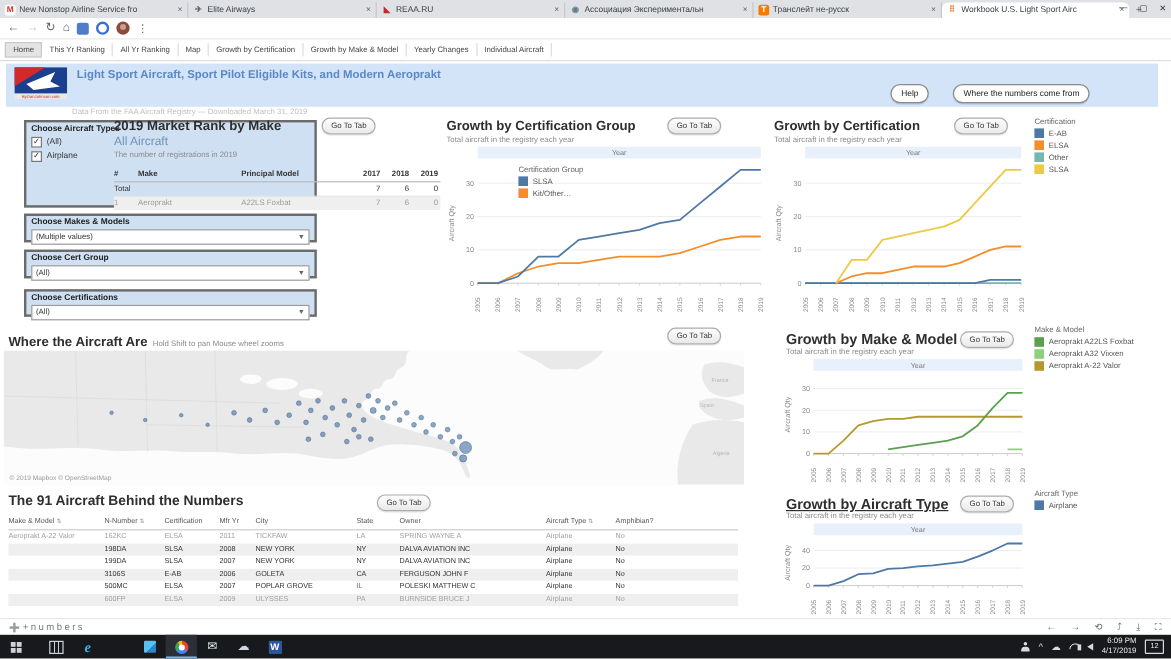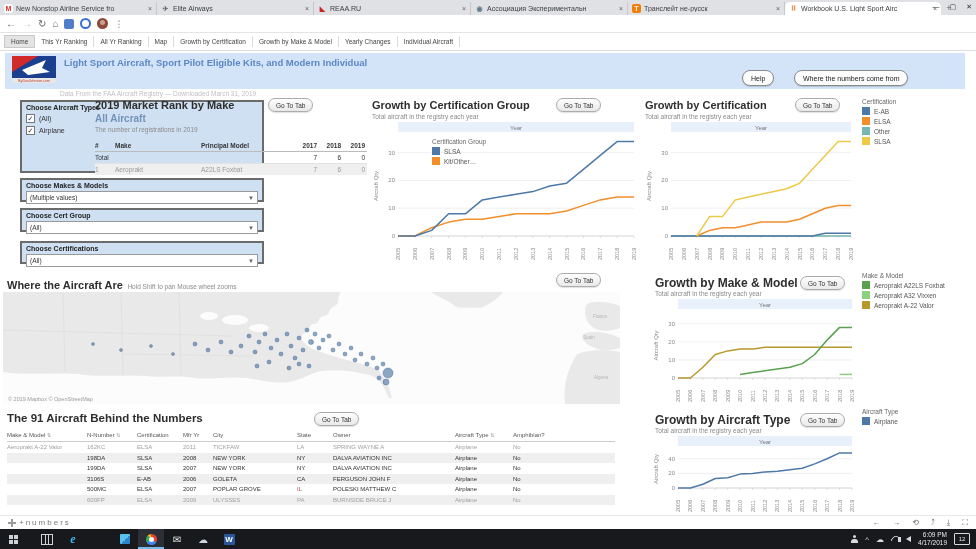--- a/index.html
+++ b/index.html
@@ -48,21 +48,21 @@
   .ptitle{font-size:7px;font-weight:bold;color:#222;}
   .chk{display:flex;align-items:center;gap:4px;font-size:7px;color:#333;margin-top:3px;}
   .box{width:7px;height:7px;background:#fff;border:1px solid #777;font-size:7px;line-height:7px;text-align:center;color:#333;}
   .dd{margin-top:2px;height:11px;background:#fff;border:1px solid #9a9a9a;display:flex;align-items:center;justify-content:space-between;
       font-size:6.5px;color:#333;padding:0 3px;}
   .dd .car{color:#666;font-size:6px;}
 
   
   .sect-title{font-size:11px;font-weight:bold;color:#2e2e2e;white-space:nowrap;}
   .sub{font-size:6.5px;color:#8a8a8a;white-space:nowrap;}
-  .blue-sub{font-size:10px;font-weight:bold;color:#7292b8;}
+  .blue-sub{font-size:10px;font-weight:normal;color:#7292b8;}
   .goto{height:12px;border:1px solid #ababab;border-radius:7px;background:linear-gradient(#fefefe,#e9e9e9);
         font-size:6.5px;color:#333;display:flex;align-items:center;padding:0 7px;box-shadow:0 1px 1px rgba(0,0,0,.12);}
 
   
   .mkt{left:95px;top:139px;width:272px;font-size:6.5px;color:#333;}
   .mrow{display:grid;grid-template-columns:20px 86px 94px 24px 24px 24px;align-items:center;height:11px;}
   .mhead{font-weight:bold;border-bottom:1px solid #bbb;height:12px;}
   .mnum{text-align:right;padding-right:2px;}
   .mrow.hl{background:#efefef;color:#9a9a9a;}
   .mrow.total{border-bottom:1px solid #e3e3e3;}
@@ -196,21 +196,21 @@
     </div>
 
   <div class="abs hdrband"></div>
   <svg class="abs logo" viewBox="0 0 44 27">
     <rect x="0" y="0" width="44" height="22" fill="#1b3f8f"></rect>
     <polygon points="0,0 26,0 0,16" fill="#d22a2a"></polygon>
     <polygon points="10,14 34,4 30,12 38,16 16,19" fill="#ffffff"></polygon>
     <rect x="0" y="22" width="44" height="5" fill="#e8e8e8"></rect>
     <text x="22" y="26" font-size="3.5" fill="#c0392b" text-anchor="middle">ByDanJohnson.com</text>
   </svg>
-  <div class="abs htitle">Light Sport Aircraft, Sport Pilot Eligible Kits, and Modern Individual</div>
+  <div class="abs htitle">Light Sport Aircraft, Sport Pilot Eligible Kits, and Modern Aeroprakt</div>
   <div class="abs hbtn" style="left:742px;top:70px;">Help</div>
   <div class="abs hbtn" style="left:794px;top:70px;">Where the numbers come from</div>
   <div class="abs datanote">Data From the FAA Aircraft Registry — Downloaded March 31, 2019</div>
 
   <div class="abs panel" style="top:100px;height:73px;">
     <div class="ptitle">Choose Aircraft Types</div>
     <div id="filter-types-options">
         <div class="chk">
           <span class="box">✓</span>
           <span>(All)</span>
@@ -622,21 +622,21 @@
         <span>ELSA</span>
         <span>2009</span>
         <span>ULYSSES</span>
         <span class="stred">PA</span>
         <span>BURNSIDE BRUCE J</span>
         <span>Airplane</span>
         <span>No</span>
       </div>
     </div>
 
-  <div class="abs sect-title" style="left:655px;top:413px;font-size:12px;">Growth by Aircraft Type</div>
+  <div class="abs sect-title" style="left:655px;top:413px;font-size:12px;text-decoration:underline;">Growth by Aircraft Type</div>
   <div class="abs goto" style="left:800px;top:413px;">Go To Tab</div>
   <div class="abs sub" style="left:655px;top:427px;">Total aircraft in the registry each year</div>
   <svg class="abs" id="c4" style="left:652px;top:436px;" width="206" height="78">
       <rect x="26" y="0" width="174" height="10" fill="#e8f1fb"></rect>
       <text x="113" y="7.5" font-size="6" fill="#777" text-anchor="middle">Year</text>
       <line x1="26" y1="52" x2="200" y2="52" stroke="#c9c9c9" stroke-width="0.8"></line>
       <text x="23" y="54" font-size="6" fill="#8a8a8a" text-anchor="end">0</text>
       <line x1="26" y1="37.38461538461539" x2="200" y2="37.38461538461539" stroke="#ececec" stroke-width="0.8"></line>
       <text x="23" y="39.38461538461539" font-size="6" fill="#8a8a8a" text-anchor="end">20</text>
       <line x1="26" y1="22.769230769230766" x2="200" y2="22.769230769230766" stroke="#ececec" stroke-width="0.8"></line>

